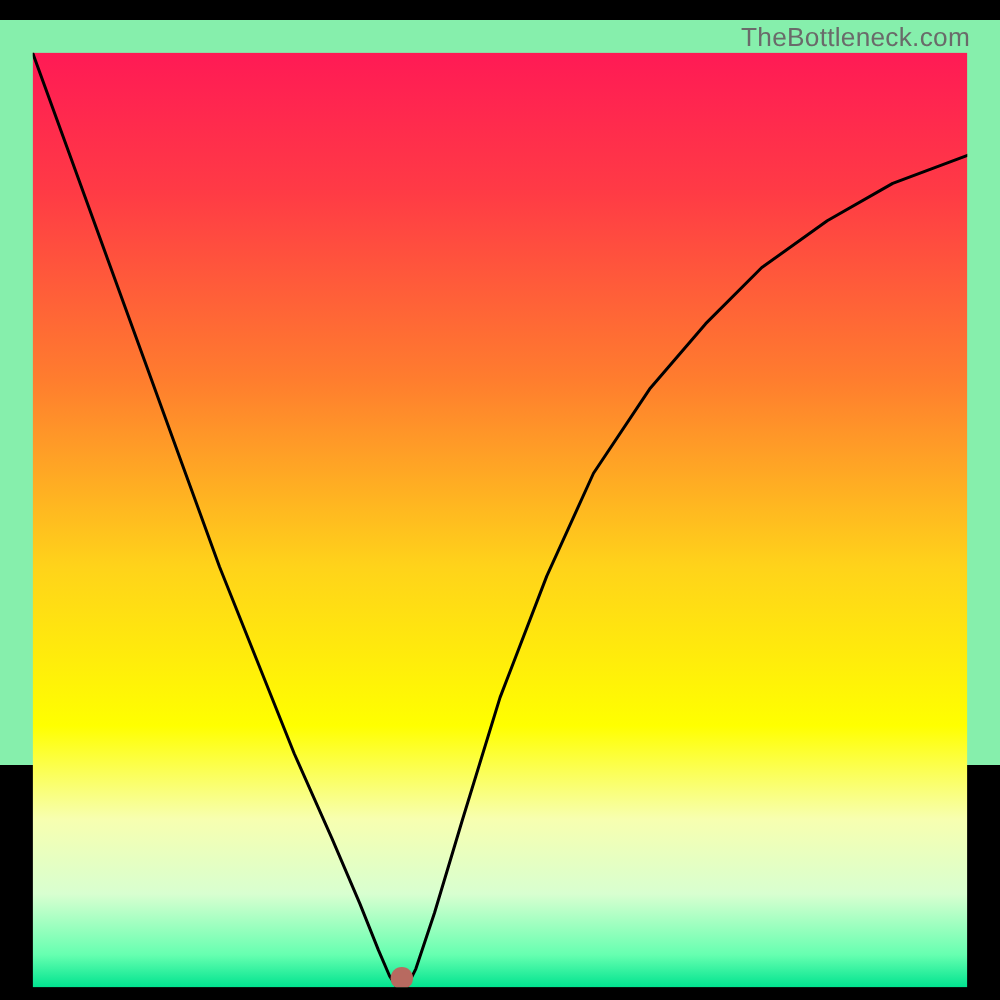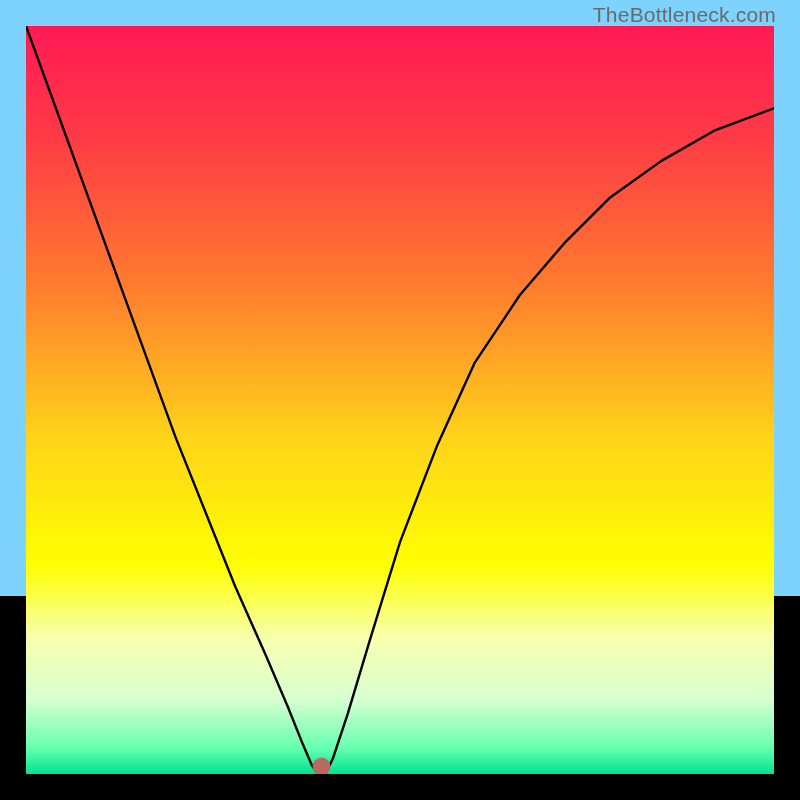--- a/index.html
+++ b/index.html
@@ -6,25 +6,25 @@
     margin: 0;
     padding: 0;
     width: 800px;
     height: 800px;
     background: #000;
     position: relative;
     font-family: Arial, Helvetica, sans-serif;
   }
   .frame {
     position: absolute;
-    top: 0;
+    top: 16px;
     left: 0;
     width: 800px;
     height: 596px;
-    background: #7dd3fc;
+    background: #86efac;
   }
   .plot-area {
     position: absolute;
     top: 26px;
     left: 26px;
     width: 748px;
     height: 748px;
     overflow: hidden;
   }
   .watermark {

